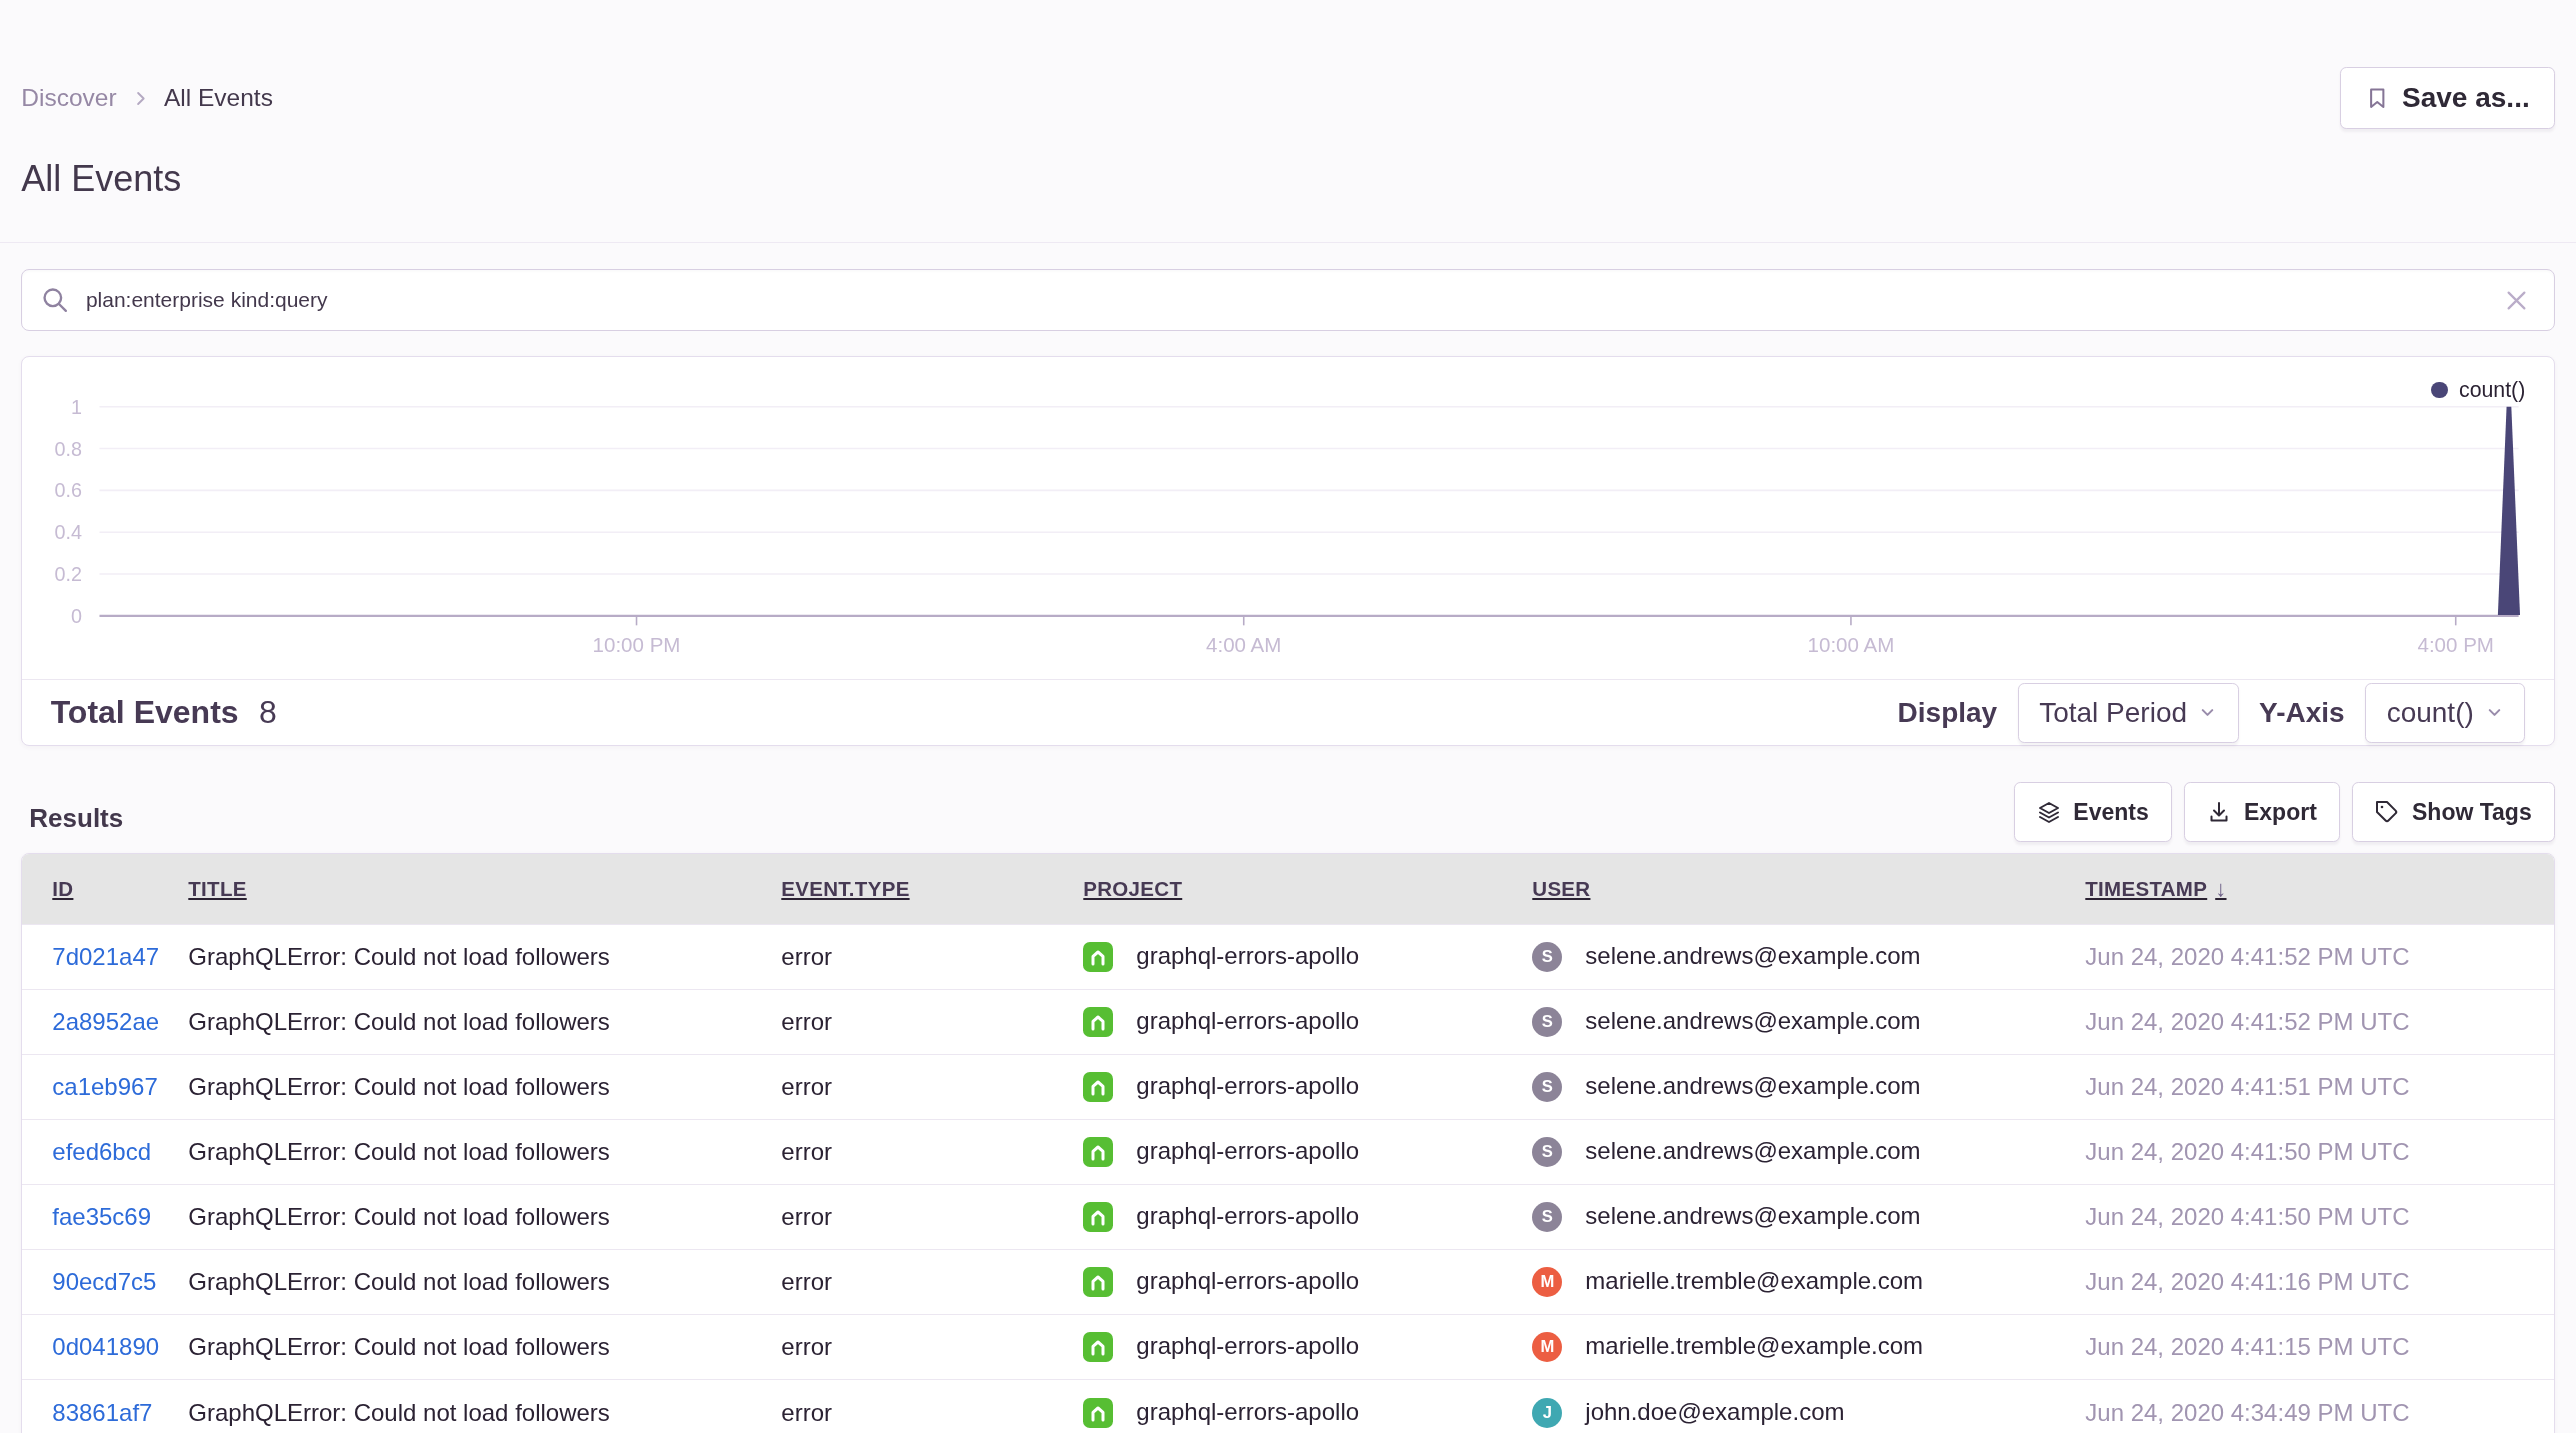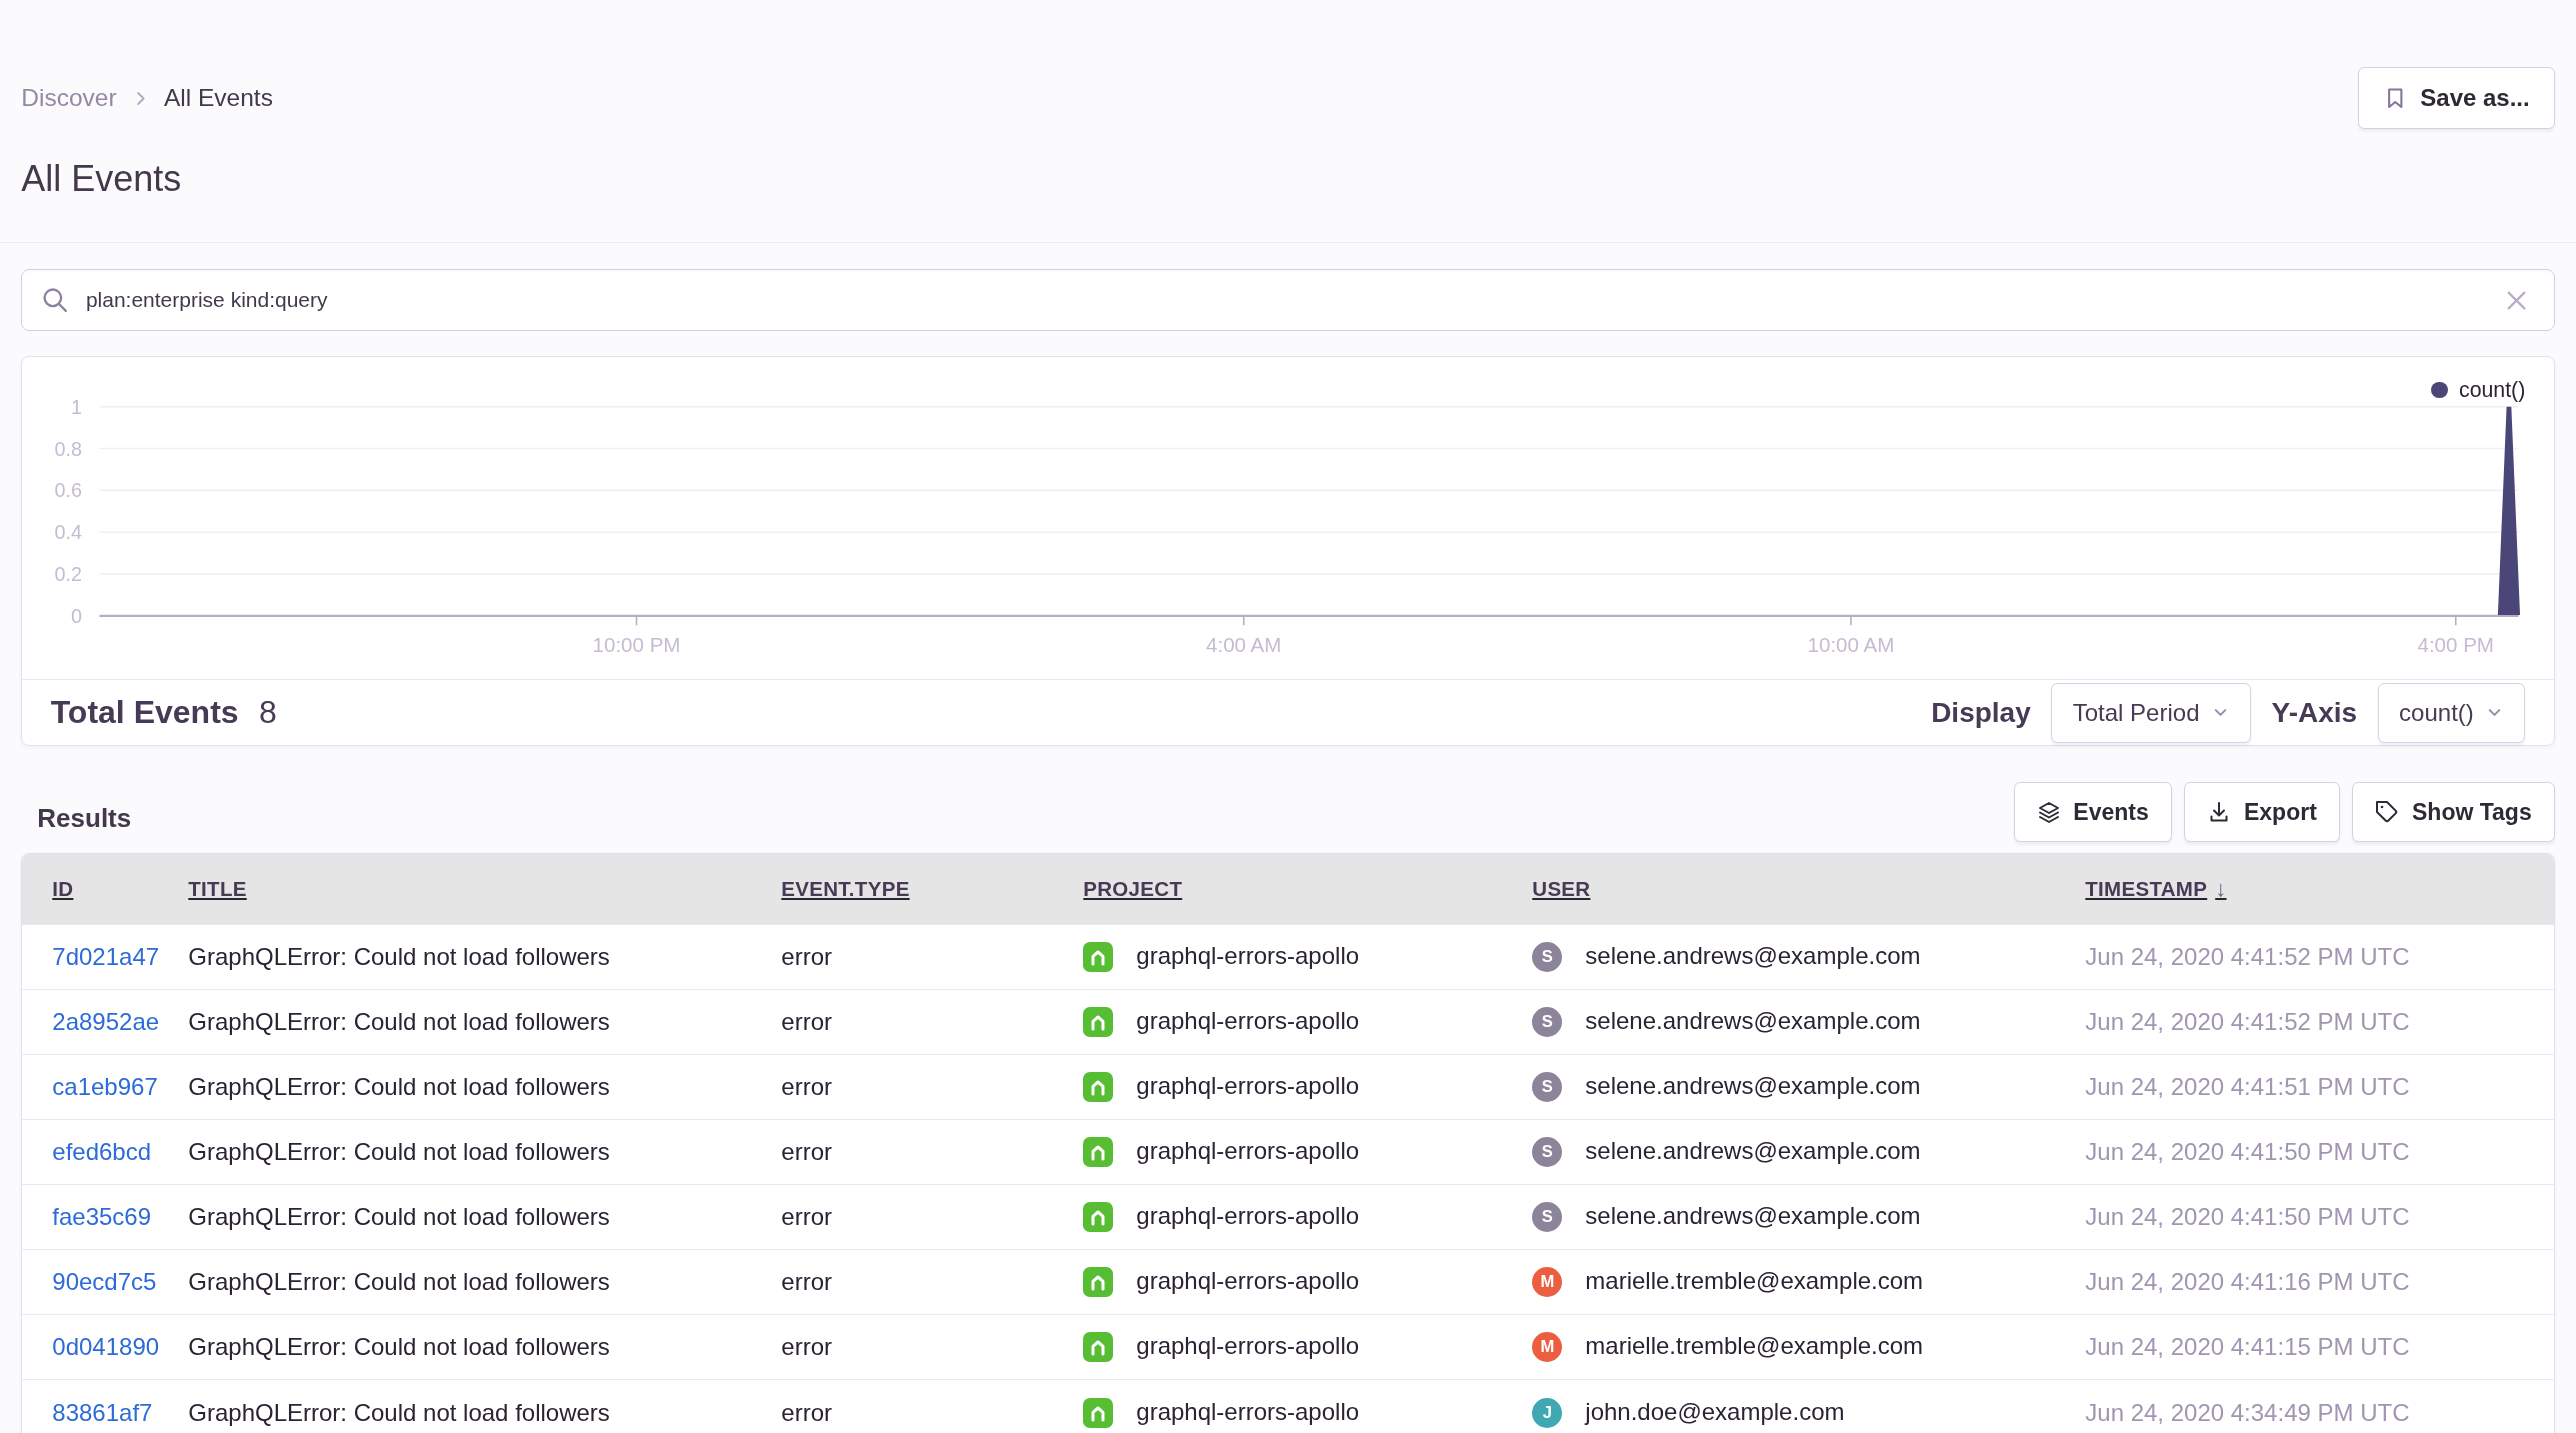--- a/index.html
+++ b/index.html
@@ -16,21 +16,21 @@
   }
   .page-header{padding:19px 21.3px 0;border-bottom:1.6px solid #eee9f3;margin-top:48px;}
   .header-top{display:flex;align-items:center;justify-content:space-between;}
   .breadcrumb{display:flex;align-items:center;gap:14.2px;font-size:24.5px;}
   .crumb-link{color:#9688a5;text-decoration:none;cursor:pointer;}
   .crumb-sep{display:flex;align-items:center;}
   .crumb-current{color:#43384c;}
   .btn{
     display:inline-flex;align-items:center;gap:12.6px;background:#fff;
     border:1.6px solid var(--border_strong);border-radius:6.3px;cursor:pointer;
-    font-family:inherit;font-size:24px;font-weight:700;color:#2f2936;
+    font-family:inherit;font-size:28px;font-weight:700;color:#2f2936;
     height:62px;padding:0 24px;box-shadow:0 2.4px 2.4px rgba(64,52,84,0.06);
   }
   .page-title{font-size:36px;font-weight:500;color:#43384c;margin:29px 0 0;padding-bottom:42px;}
   .content{padding:26px 21.3px 0;}
   
   .search-bar{
     display:flex;align-items:center;background:#fff;border:1.6px solid var(--border_strong);
     border-radius:8px;height:62px;padding:0 19px;box-shadow:inset 0 1.6px 2.4px rgba(64,52,84,0.03);
   }
   .search-bar .sicon{display:flex;margin-right:14.2px;}
@@ -53,21 +53,21 @@
     justify-content:space-between;padding:0 28.4px;
   }
   .total{display:flex;align-items:center;font-size:32px;}
   .total .lbl{font-weight:700;color:#473a54;}
   .total .val{margin-left:20.5px;color:#473a54;}
   .controls{display:flex;align-items:center;gap:20.5px;}
   .ctrl-lbl{font-size:28px;font-weight:700;color:#473a54;}
   .dropdown{height:60px;font-weight:400;color:#473a54;gap:11px;padding:0 20.5px;}
   
   .results-row{display:flex;align-items:flex-end;justify-content:space-between;margin-top:36px;}
-  .results-heading{font-size:26px;font-weight:700;color:#43384c;margin:0 16px 8px;}
+  .results-heading{font-size:26px;font-weight:700;color:#43384c;margin:0 8px 8px;}
   .result-actions{display:flex;gap:12.6px;}
   .result-actions .btn{height:60px;font-size:23px;padding:0 22px;}
   
   .events-table{
     margin-top:11px;background:#fff;border:1.6px solid var(--border_soft);border-radius:8px;
     overflow:hidden;box-shadow:0 1.6px 4.7px rgba(64,52,84,0.04);
   }
   .trow{
     display:grid;grid-template-columns:136px 593px 302px 449px 553px auto;
     align-items:center;padding-left:30px;

